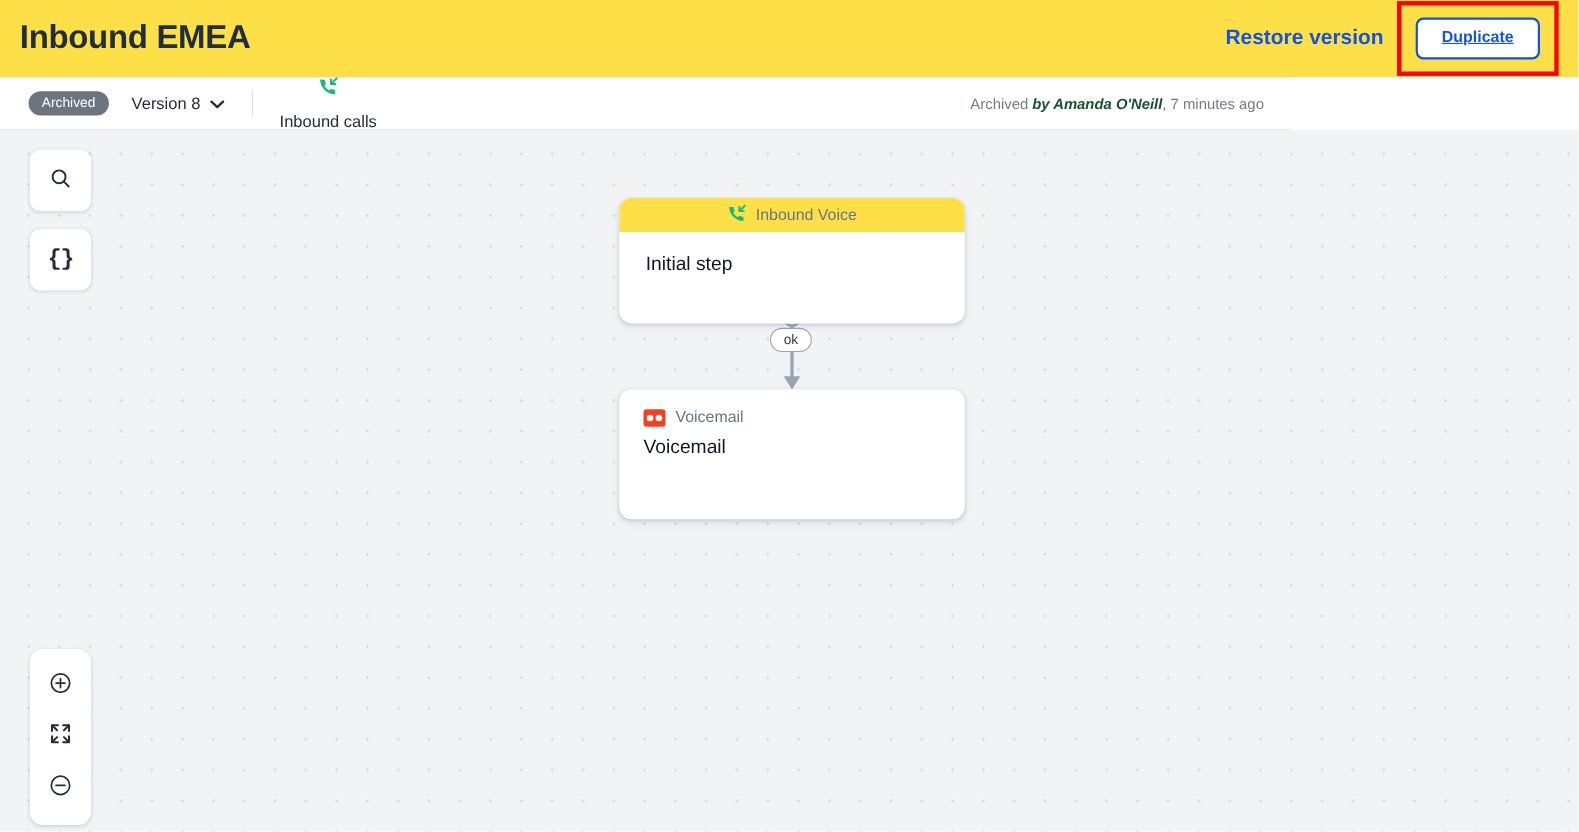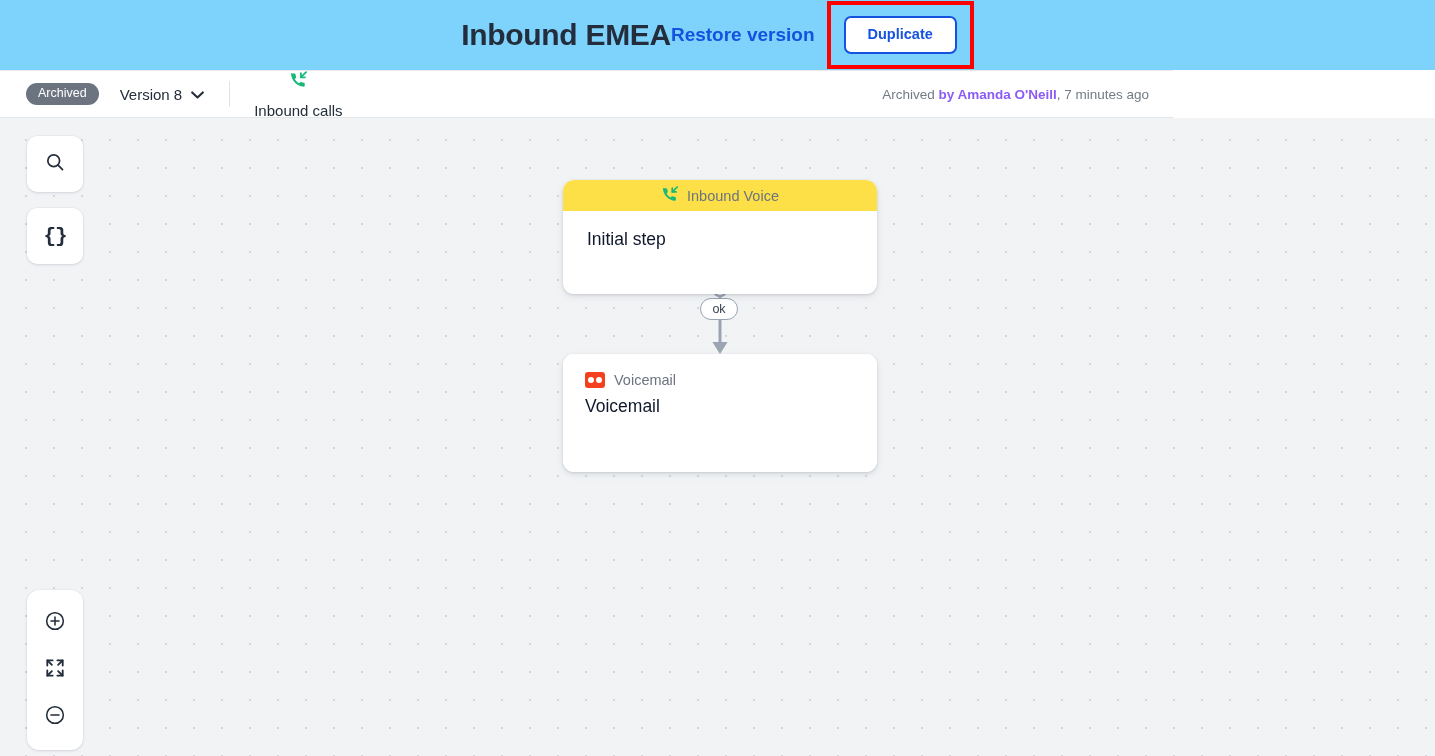--- a/index.html
+++ b/index.html
@@ -18,24 +18,24 @@
     height: 756px;
     background: #ffffff;
   }
 
   
   .top-header {
     position: absolute;
     left: 0; top: 0;
     width: 1435px;
     height: 70px;
-    background: #7dd3fc;
-    display: flex;
-    align-items: center;
-    justify-content: center;
+    background: #fde047;
+    display: flex;
+    align-items: center;
+    justify-content: space-between;
     padding: 0 18px;
   }
 
   .page-title {
     font-size: 30px;
     font-weight: 700;
     color: #232d3b;
     letter-spacing: -0.3px;
     line-height: 1;
     white-space: nowrap;
@@ -69,20 +69,21 @@
     border-radius: 7px;
     background: #ffffff;
     color: #1552e0;
     font-family: "Liberation Sans", sans-serif;
     font-size: 14.5px;
     font-weight: 700;
     padding: 9px 22px;
     cursor: pointer;
     white-space: nowrap;
     line-height: 1.1;
+    text-decoration: underline;
   }
 
   
   .sub-toolbar {
     position: absolute;
     left: 0; top: 70px;
     width: 1173px;
     height: 48px;
     background: #ffffff;
     border-top: 1px solid #e8eaed;
@@ -145,21 +146,21 @@
     white-space: nowrap;
     flex-direction: column;
   }
 
   .sub-right {
     margin-left: auto;
     font-size: 13.5px;
     color: #737b85;
     white-space: nowrap;
   }
-  .sub-right b { color: #8b5cf6; font-weight: 700; }
+  .sub-right b { color: #14532d; font-weight: 700; font-style: italic; }
 
   
   .canvas {
     position: absolute;
     left: 0; top: 118px;
     width: 1435px;
     height: 638px;
     background-color: #f1f3f5;
     background-image:
       radial-gradient(#d2d6dc 1.15px, transparent 1.2px);

